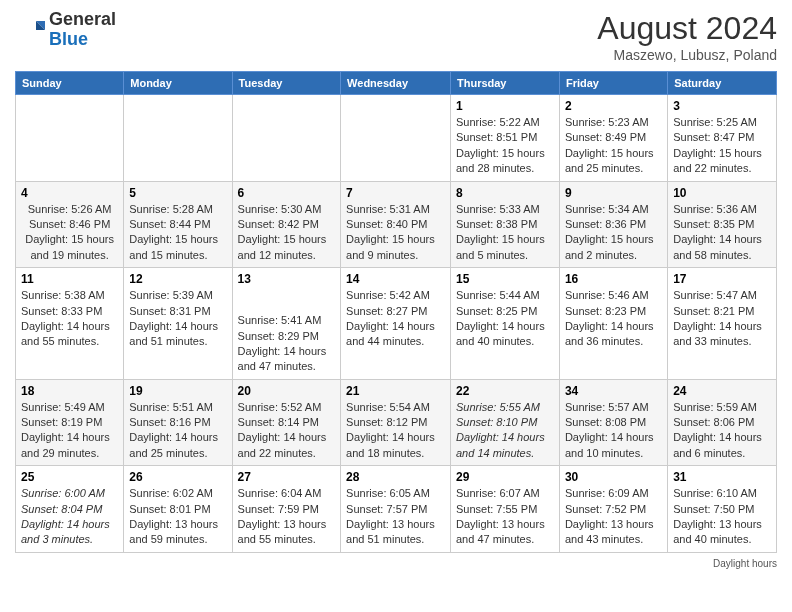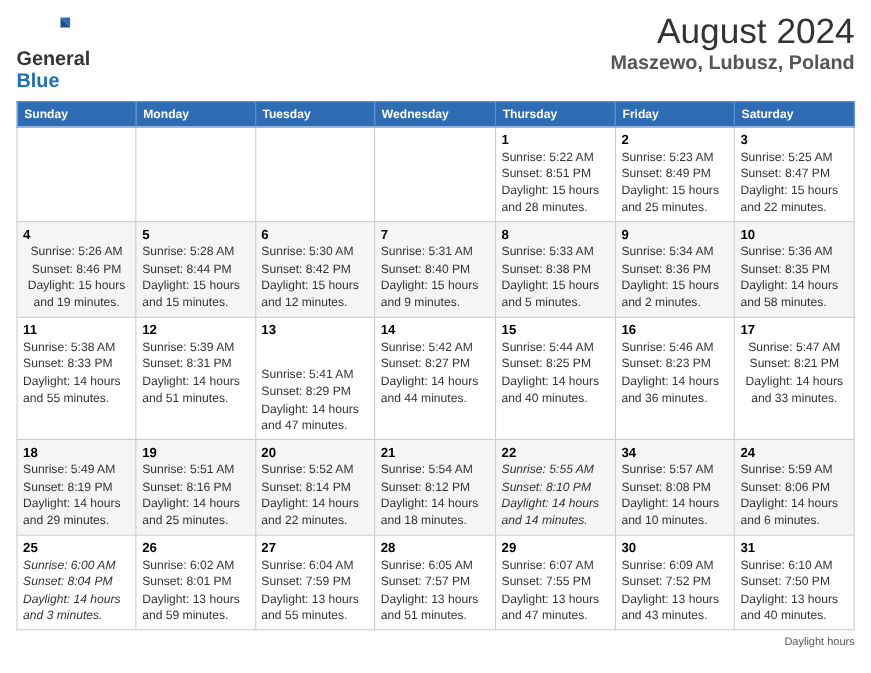--- a/index.html
+++ b/index.html
@@ -18,21 +18,20 @@
     .header {
       display: flex;
       justify-content: space-between;
       align-items: flex-start;
       margin-bottom: 8px;
     }
     .logo {
       display: flex;
       align-items: center;
       gap: 4px;
-      flex-direction: column;
     }
     .logo-text {
       font-size: 18px;
       font-weight: bold;
       line-height: 1.1;
     }
     .logo-text .general { color: #333; }
     .logo-text .blue { color: #1a6fba; }
     .logo-icon {
       width: 30px;
@@ -40,23 +39,22 @@
     }
     .title-block {
       text-align: right;
     }
     .month-year {
       font-size: 32px;
       font-weight: normal;
       color: #333;
     }
     .location {
-      font-size: 18px;
+      font-size: 14px;
       color: #555;
-      font-weight: bold;
     }
     .calendar-table {
       width: 100%;
       border-collapse: collapse;
       font-size: 10.5px;
     }
     .calendar-table th {
       background-color: #2e6db4;
       color: #fff;
       text-align: left;
@@ -247,21 +245,21 @@
           </td>
           <td>
             <span class="day-num">16</span>
             <div class="day-info" style="white-space: pre-line;">Sunrise: 5:46 AM
 Sunset: 8:23 PM
 Daylight: 14 hours
 and 36 minutes.</div>
           </td>
           <td>
             <span class="day-num">17</span>
-            <div class="day-info" style="white-space: pre-line; text-align: center;">Sunrise: 5:47 AM
+            <div class="day-info" style="white-space: pre-line;">Sunrise: 5:47 AM
 Sunset: 8:21 PM
 Daylight: 14 hours
 and 33 minutes.</div>
           </td>
         </tr>
         <tr>
           <td>
             <span class="day-num">18</span>
             <div class="day-info" style="white-space: pre-line;">Sunrise: 5:49 AM
 Sunset: 8:19 PM

